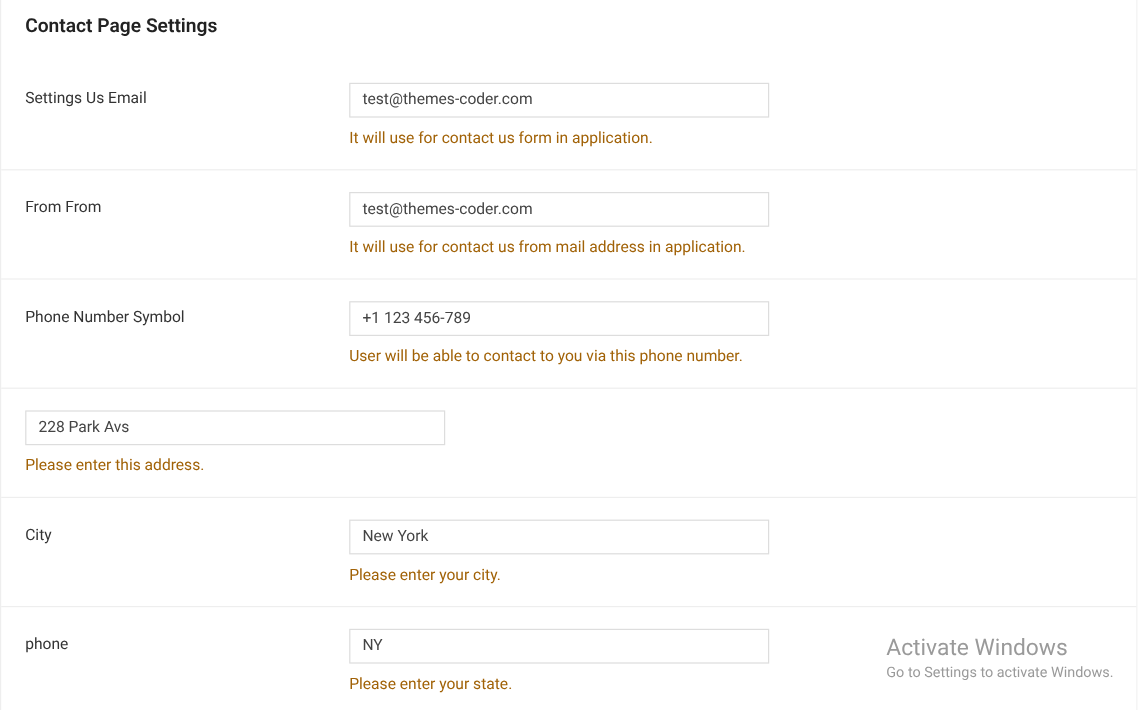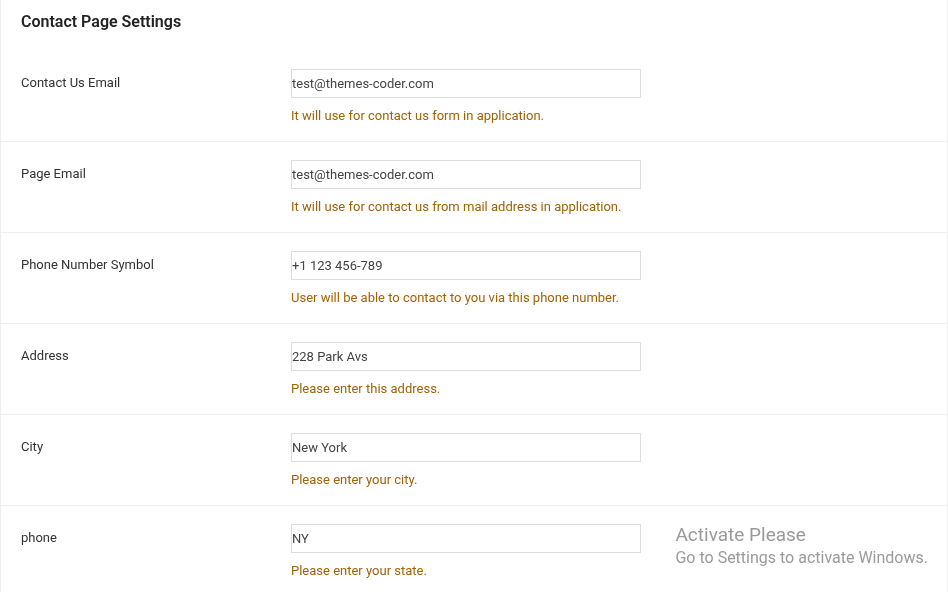--- a/index.html
+++ b/index.html
@@ -42,21 +42,21 @@
       flex-shrink: 0;
       color: #333;
       font-size: 13px;
       padding-top: 6px;
     }
     .form-field {
       flex: 1;
     }
     .form-input {
       width: 350px;
-      padding: 6px 0;
+      padding: 6px 10px;
       border: 1px solid #ddd;
       font-size: 13px;
       color: #444;
       font-family: inherit;
       outline: none;
     }
     .form-help {
       font-size: 13px;
       color: #a16207;
       margin-top: 10px;
@@ -69,56 +69,55 @@
       color: #999;
       pointer-events: none;
     }
     .watermark-title {
       font-size: 19px;
       color: #9a9a9a;
       font-weight: 400;
       margin-bottom: 2px;
     }
     .watermark-sub {
-      font-size: 16px;
+      font-size: 12px;
       color: #9a9a9a;
     }
   </style>
 </head>
 <body>
 
 <div class="container">
   <h2 class="page-title">Contact Page Settings</h2>
 
   <div class="form-row">
-    <div class="form-label">Contact Us Email</div>
+    <div class="form-label">Settings Us Email</div>
     <div class="form-field">
       <input type="text" class="form-input" value="test@themes-coder.com" style="">
       <div class="form-help">It will use for contact us form in application.</div>
     </div>
   </div>
 
   <div class="form-row">
-    <div class="form-label">Page Email</div>
+    <div class="form-label">From From</div>
     <div class="form-field">
       <input type="text" class="form-input" value="test@themes-coder.com" style="">
       <div class="form-help">It will use for contact us from mail address in application.</div>
     </div>
   </div>
 
   <div class="form-row">
     <div class="form-label">Phone Number Symbol</div>
     <div class="form-field">
       <input type="text" class="form-input" value="+1 123 456-789" style="">
       <div class="form-help">User will be able to contact to you via this phone number.</div>
     </div>
   </div>
 
   <div class="form-row">
-    <div class="form-label">Address</div>
     <div class="form-field">
       <input type="text" class="form-input" value="228 Park Avs" style="">
       <div class="form-help">Please enter this address.</div>
     </div>
   </div>
 
   <div class="form-row">
     <div class="form-label">City</div>
     <div class="form-field">
       <input type="text" class="form-input" value="New York" style="">
@@ -129,15 +128,15 @@
   <div class="form-row">
     <div class="form-label">phone</div>
     <div class="form-field">
       <input type="text" class="form-input" value="NY" style="">
       <div class="form-help">Please enter your state.</div>
     </div>
   </div>
 </div>
 
 <div class="watermark">
-  <div class="watermark-title">Activate Please</div>
+  <div class="watermark-title">Activate Windows</div>
   <div class="watermark-sub">Go to Settings to activate Windows.</div>
 </div>
 
 </body></html>

